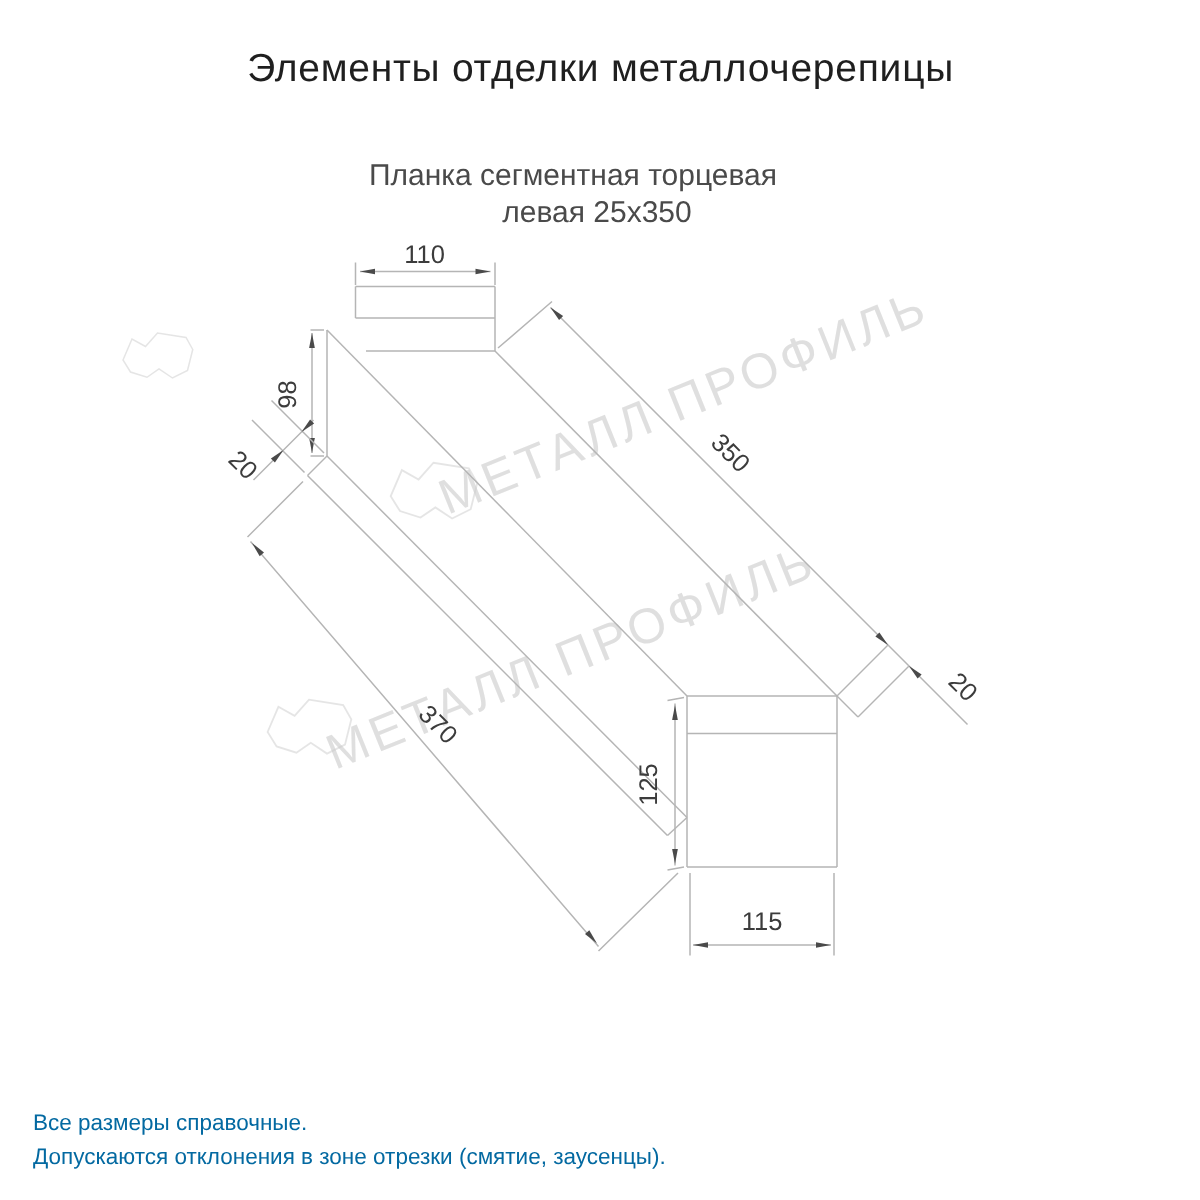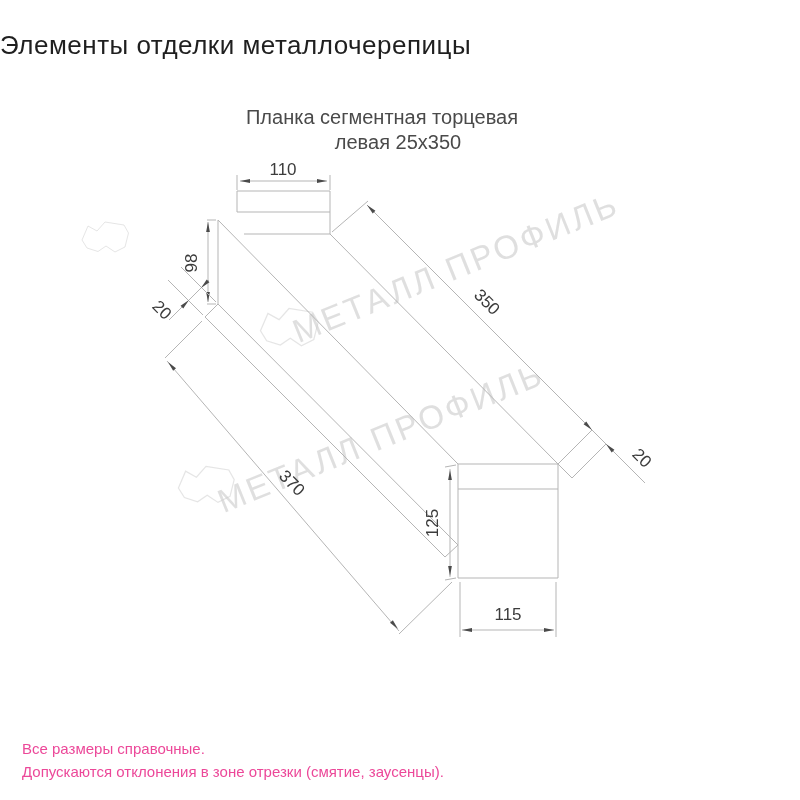--- a/index.html
+++ b/index.html
@@ -1,25 +1,25 @@
 <!DOCTYPE html>
 <html><head>
 <meta charset="utf-8">
 <style>
   html,body{margin:0;padding:0;background:#ffffff;}
   .page{position:relative;width:800px;height:800px;background:#ffffff;overflow:hidden;
         font-family:"Liberation Sans", sans-serif;}
-  .page-title{position:absolute;top:30px;left:0;width:636px;text-align:left;
+  .page-title{position:absolute;top:30px;left:0;width:636px;text-align:right;
         font-size:26px;font-weight:500;color:#1f1f1f;letter-spacing:.5px;}
   .subtitle{position:absolute;left:0;width:764px;text-align:center;color:#4a4a4a;
         font-size:20px;}
   .subtitle.l1{top:106px;}
   .subtitle.l2{top:131px;margin-left:16px;}
   .drawing-svg{position:absolute;left:0;top:0;}
-  .footer-note{position:absolute;left:22px;color:#ec4899;font-size:15px;}
+  .footer-note{position:absolute;left:22px;color:#0369a1;font-size:15px;}
   .footer-note.n1{top:740px;}
   .footer-note.n2{top:763px;text-align:center;}
   .edge{stroke:#b5b5b5;stroke-width:1;fill:none;}
   .dimline{stroke:#b5b5b5;stroke-width:1;fill:none;}
   .dimtext{fill:#3c3c3c;font-size:17px;font-family:"Liberation Sans",sans-serif;}
   .arrow{fill:#4a4a4a;}
   .wm-text{fill:#cbcbcb;opacity:.6;font-size:33px;letter-spacing:3px;
         font-family:"Liberation Sans",sans-serif;}
   .wm-logo{stroke:#cccccc;stroke-width:2;fill:none;opacity:.5;}
 </style>

